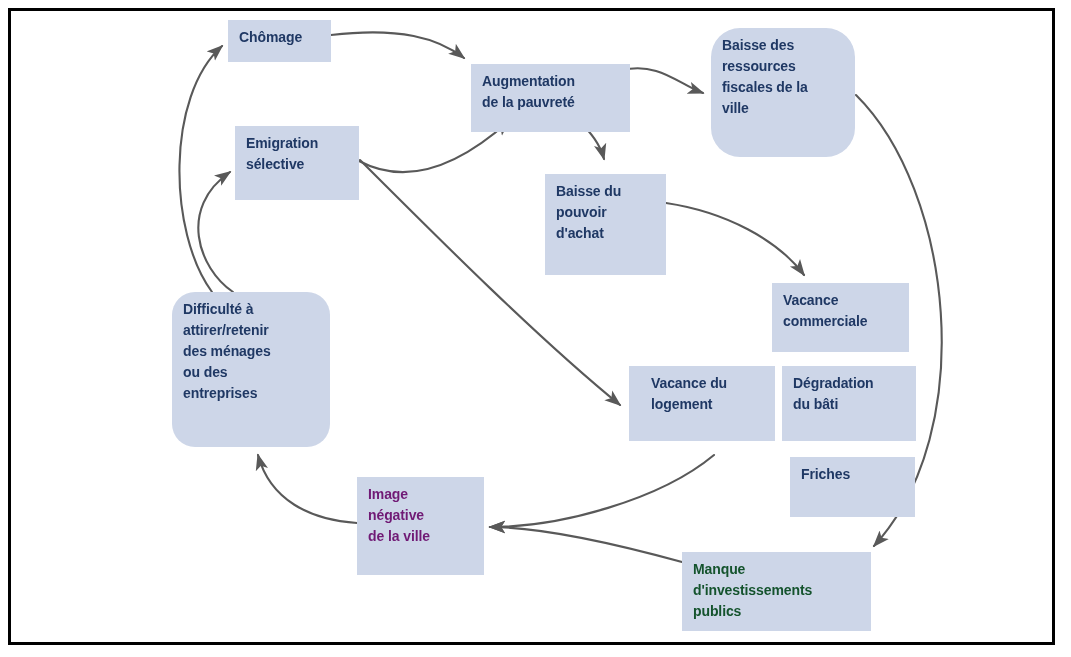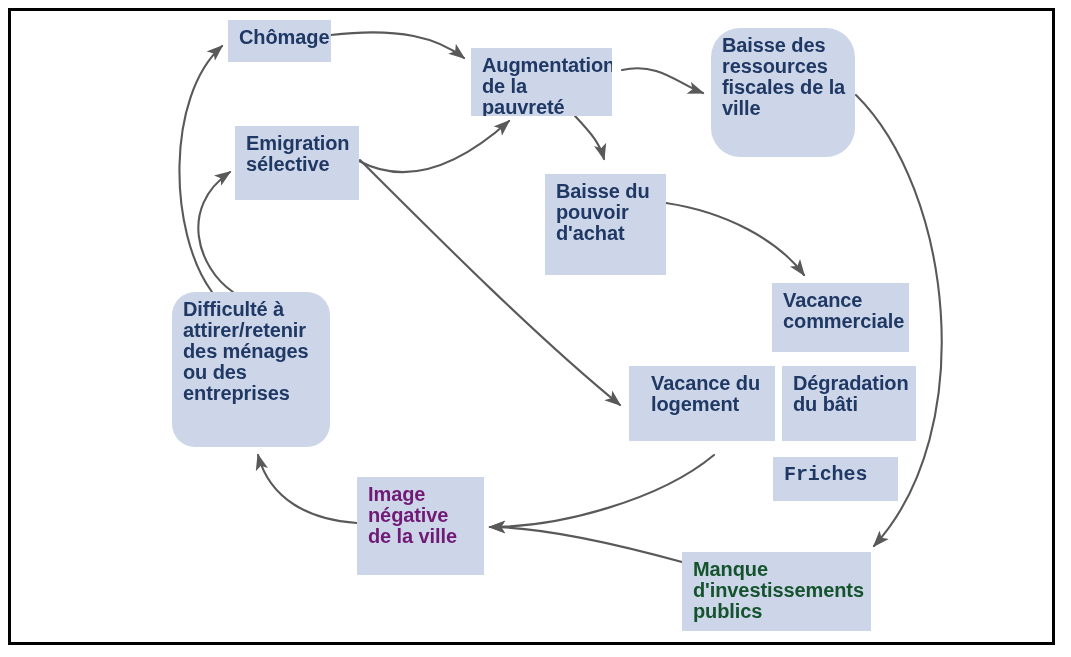--- a/index.html
+++ b/index.html
@@ -33,21 +33,21 @@
     left: 0;
     top: 0;
     width: 1071px;
     height: 657px;
     pointer-events: none;
   }
   .node {
     position: absolute;
     background: #cdd6e8;
     color: #1f3864;
-    font-size: 20px;
+    font-size: 14px;
     line-height: 21px;
     letter-spacing: -0.1px;
     padding: 7px 9px 7px 11px;
     box-sizing: border-box;
     font-weight: 600;
     white-space: pre-line;
     overflow: hidden;
   }
 </style>
 </head>
@@ -75,41 +75,41 @@
         <path d="M 714 455 C 660 500 560 527 490 527" marker-end="url(#arrowhead)"></path>
         <path d="M 682 562 C 620 545 545 527 490 527" marker-end="url(#arrowhead)"></path>
         <path d="M 357 523 C 310 520 270 500 258 455" marker-end="url(#arrowhead)"></path>
       </g>
   </svg>
 
   <div id="node-layer">
       <div class="node" style="left: 228px; top: 20px; width: 103px; height: 42px; background: rgb(205, 214, 232); color: rgb(31, 56, 100);">Chômage</div>
       <div class="node" style="left: 235px; top: 126px; width: 124px; height: 74px; background: rgb(205, 214, 232); color: rgb(31, 56, 100);">Emigration
 sélective</div>
-      <div class="node" style="left: 471px; top: 48px; width: 141px; height: 68px; background: rgb(205, 214, 232); color: rgb(31, 56, 100);">Augmentation
+      <div class="node" style="left: 471px; top: 64px; width: 159px; height: 68px; background: rgb(205, 214, 232); color: rgb(31, 56, 100);">Augmentation
 de la pauvreté</div>
       <div class="node" style="left: 711px; top: 28px; width: 144px; height: 129px; background: rgb(205, 214, 232); color: rgb(31, 56, 100); border-radius: 29px;">Baisse des
 ressources
 fiscales de la
 ville</div>
       <div class="node" style="left: 545px; top: 174px; width: 121px; height: 101px; background: rgb(205, 214, 232); color: rgb(31, 56, 100);">Baisse du
 pouvoir
 d'achat</div>
       <div class="node" style="left: 748px; top: 283px; width: 137px; height: 69px; background: rgb(205, 214, 232); color: rgb(31, 56, 100); margin-left: 24px;">Vacance
 commerciale</div>
       <div class="node" style="left: 172px; top: 292px; width: 158px; height: 155px; background: rgb(205, 214, 232); color: rgb(31, 56, 100); border-radius: 23px;">Difficulté à
 attirer/retenir
 des ménages
 ou des
 entreprises</div>
       <div class="node" style="left: 629px; top: 366px; width: 146px; height: 75px; background: rgb(205, 214, 232); color: rgb(31, 56, 100); padding-left: 22px;">Vacance du
 logement</div>
       <div class="node" style="left: 782px; top: 366px; width: 134px; height: 75px; background: rgb(205, 214, 232); color: rgb(31, 56, 100);">Dégradation
 du bâti</div>
-      <div class="node" style="left: 773px; top: 457px; width: 125px; height: 44px; background: rgb(205, 214, 232); color: rgb(31, 56, 100); font-family: Liberation Mono, monospace;">Friches</div>
+      <div class="node" style="left: 790px; top: 457px; width: 125px; height: 60px; background: rgb(205, 214, 232); color: rgb(31, 56, 100);">Friches</div>
       <div class="node" style="left: 357px; top: 477px; width: 127px; height: 98px; background: rgb(205, 214, 232); color: #701a75;">Image
 négative
 de la ville</div>
       <div class="node" style="left: 682px; top: 552px; width: 189px; height: 79px; background: rgb(205, 214, 232); color: #14532d;">Manque
 d'investissements
 publics</div>
     </div>
 </div>
 
 </body></html>

